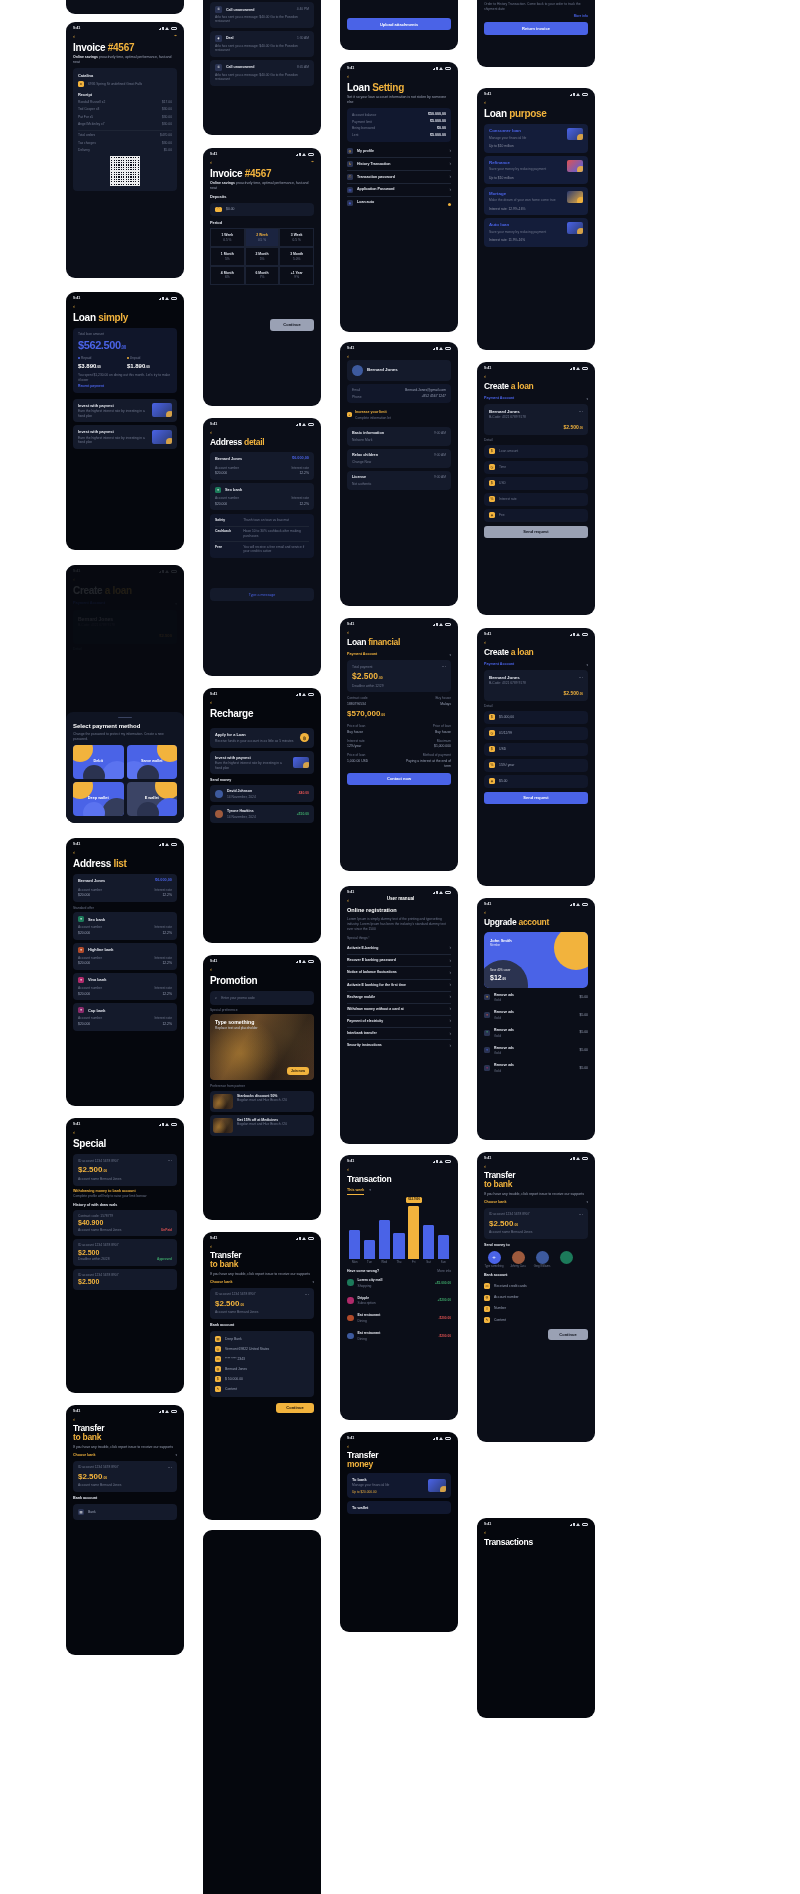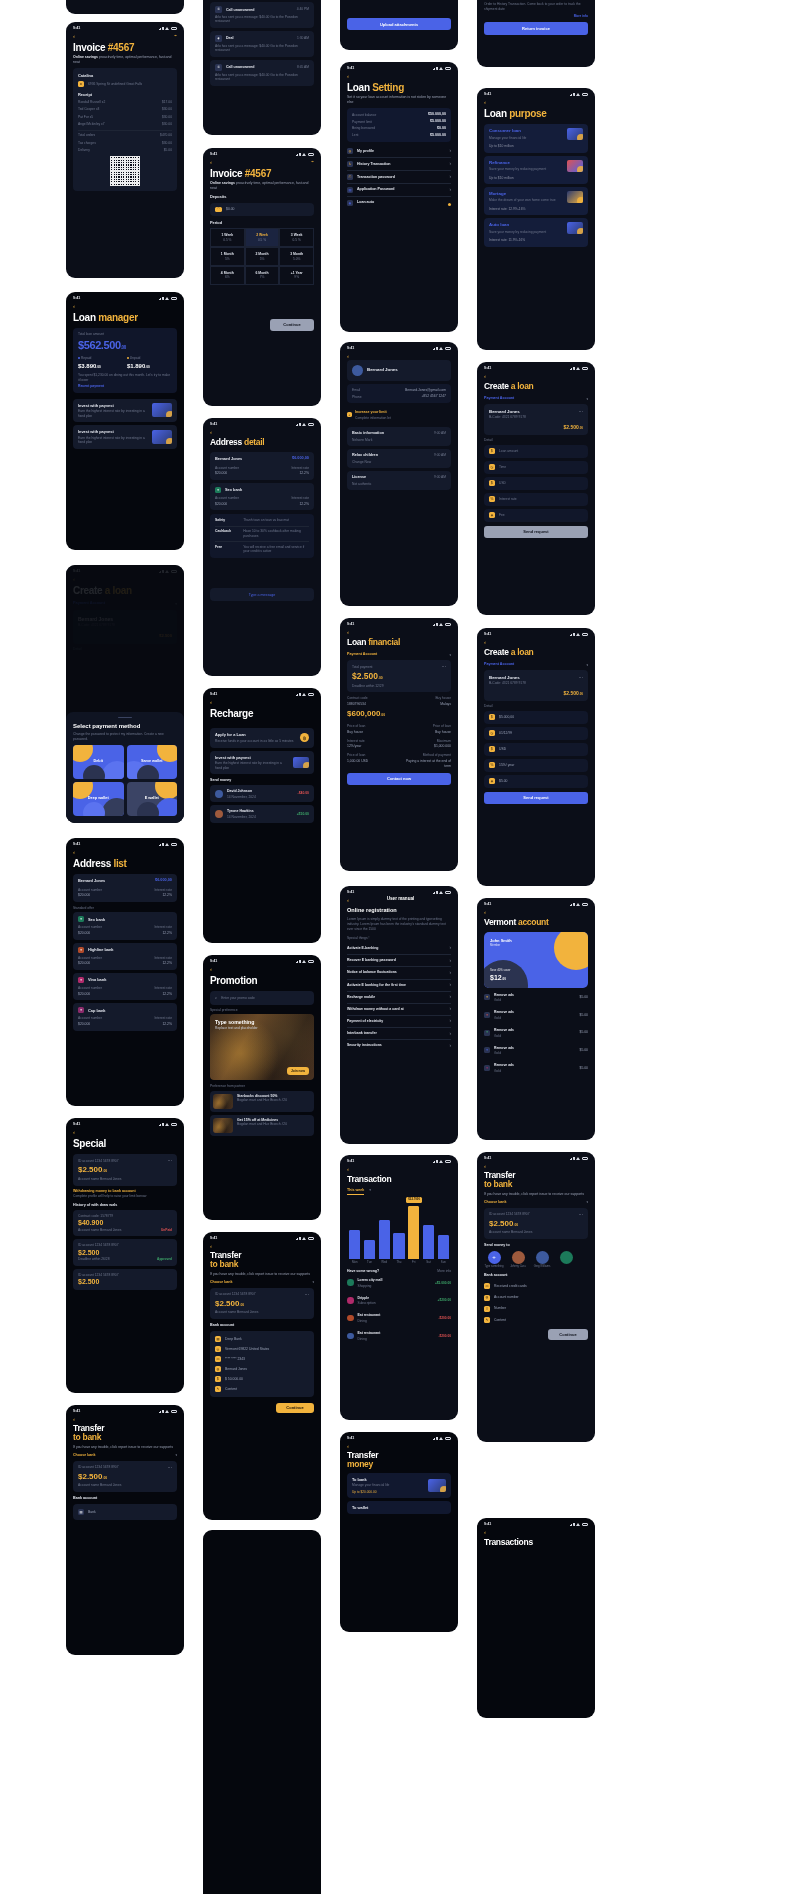--- a/index.html
+++ b/index.html
@@ -187,21 +187,21 @@
   <div class="screen bk" style="left:66px; top:292px; height:258px;">
     <div class="statusbar">
         <span>9:41</span>
       <span class="sb-icons">
           <i class="bars"></i>
           <i class="wifi"></i>
           <i class="batt"></i>
         </span>
       </div>
     <div class="backbtn">‹</div>
-    <div class="title"><span>Loan </span><span class="am">manager</span></div>
+    <div class="title"><span>Loan </span><span class="am">simply</span></div>
     <div class="body">
       <div class="card" style="background:#10162a">
         <div class="muted">Total loan amount</div>
         <div class="big amt-b" style="margin:1px 0 3px 0;"><span>$562.500</span><span class="cents">.00</span></div>
         <div class="row" style="margin-bottom:2px">
           <span class="muted"><i class="dot" style="background:#4a63e7"></i> <span>Repaid</span></span>
           <span class="muted" style="width:48%"><i class="dot" style="background:#f2b33d"></i> <span>Unpaid</span></span>
         </div>
         <div class="row">
           <span style="font-size:6px;font-weight:bold"><span>$3.890</span><span style="font-size:3.2px">.00</span></span>
@@ -876,21 +876,21 @@
             <span class="muted">Total payment</span>
             <span class="chev">⋯</span>
           </div>
         <div style="font-size:8.5px;font-weight:bold;margin:1px 0" class="amt-y"><span>$2.500</span><span style="font-size:3.4px">.00</span></div>
         <div class="muted">Deadline within  12/29</div>
       </div>
       <div class="row" style="margin:3px 0">
         <span><span class="muted">Contract code</span><br><span class="mutedl">1880796534</span></span>
         <span style="text-align:right"><span class="muted">Buy house</span><br><span class="mutedl">Malays</span></span>
       </div>
-      <div style="font-size:8px;font-weight:bold" class="amt-y"><span>$600,000</span><span style="font-size:3.4px">.00</span></div>
+      <div style="font-size:8px;font-weight:bold" class="amt-y"><span>$570,000</span><span style="font-size:3.4px">.00</span></div>
       <div class="row" style="margin:3px 0">
         <span><span class="muted">Price of loan</span><br><span class="mutedl">Buy house</span></span>
         <span style="text-align:right;width:45%"><span class="muted">Price of loan</span><br><span class="mutedl">Buy house</span></span>
       </div>
       <div class="row" style="margin:3px 0">
         <span><span class="muted">Interest rate</span><br><span class="mutedl">12%/year</span></span>
         <span style="text-align:right;width:45%"><span class="muted">Maximum</span><br><span class="mutedl">$1,000.000</span></span>
       </div>
       <div class="row" style="margin:3px 0;align-items:flex-start">
         <span><span class="muted">Price of loan</span><br><span class="mutedl">1,000.00 USD</span></span>
@@ -1213,21 +1213,21 @@
   <div class="screen" style="left:477px; top:898px; height:242px;">
     <div class="statusbar">
         <span>9:41</span>
       <span class="sb-icons">
           <i class="bars"></i>
           <i class="wifi"></i>
           <i class="batt"></i>
         </span>
       </div>
     <div class="backbtn">‹</div>
-    <div class="title title-sm"><span>Vermont </span><span class="am">account</span></div>
+    <div class="title title-sm"><span>Upgrade </span><span class="am">account</span></div>
     <div class="body">
       <div style="height:56px;border-radius:5px;position:relative;overflow:hidden;background:#4a63e7">
         <i style="position:absolute;width:44px;height:44px;border-radius:50%;background:#f2b33d;top:-6px;right:-10px"></i>
         <i style="position:absolute;width:50px;height:50px;border-radius:50%;background:#2b3350;bottom:-22px;left:-6px"></i>
         <div style="position:absolute;left:6px;top:6px">
           <div style="font-size:4px;font-weight:bold">John Smith</div>
           <div style="font-size:2.8px;opacity:.8">Member</div>
         </div>
         <div style="position:absolute;left:6px;bottom:6px">
           <div style="font-size:2.8px;opacity:.9">Save 40% saver</div>

